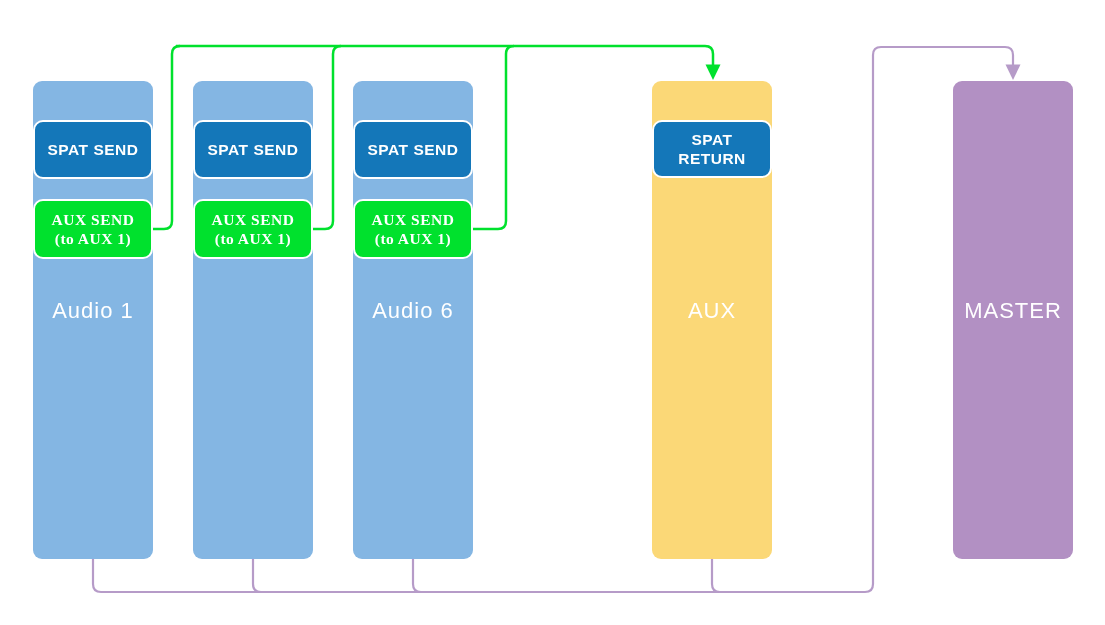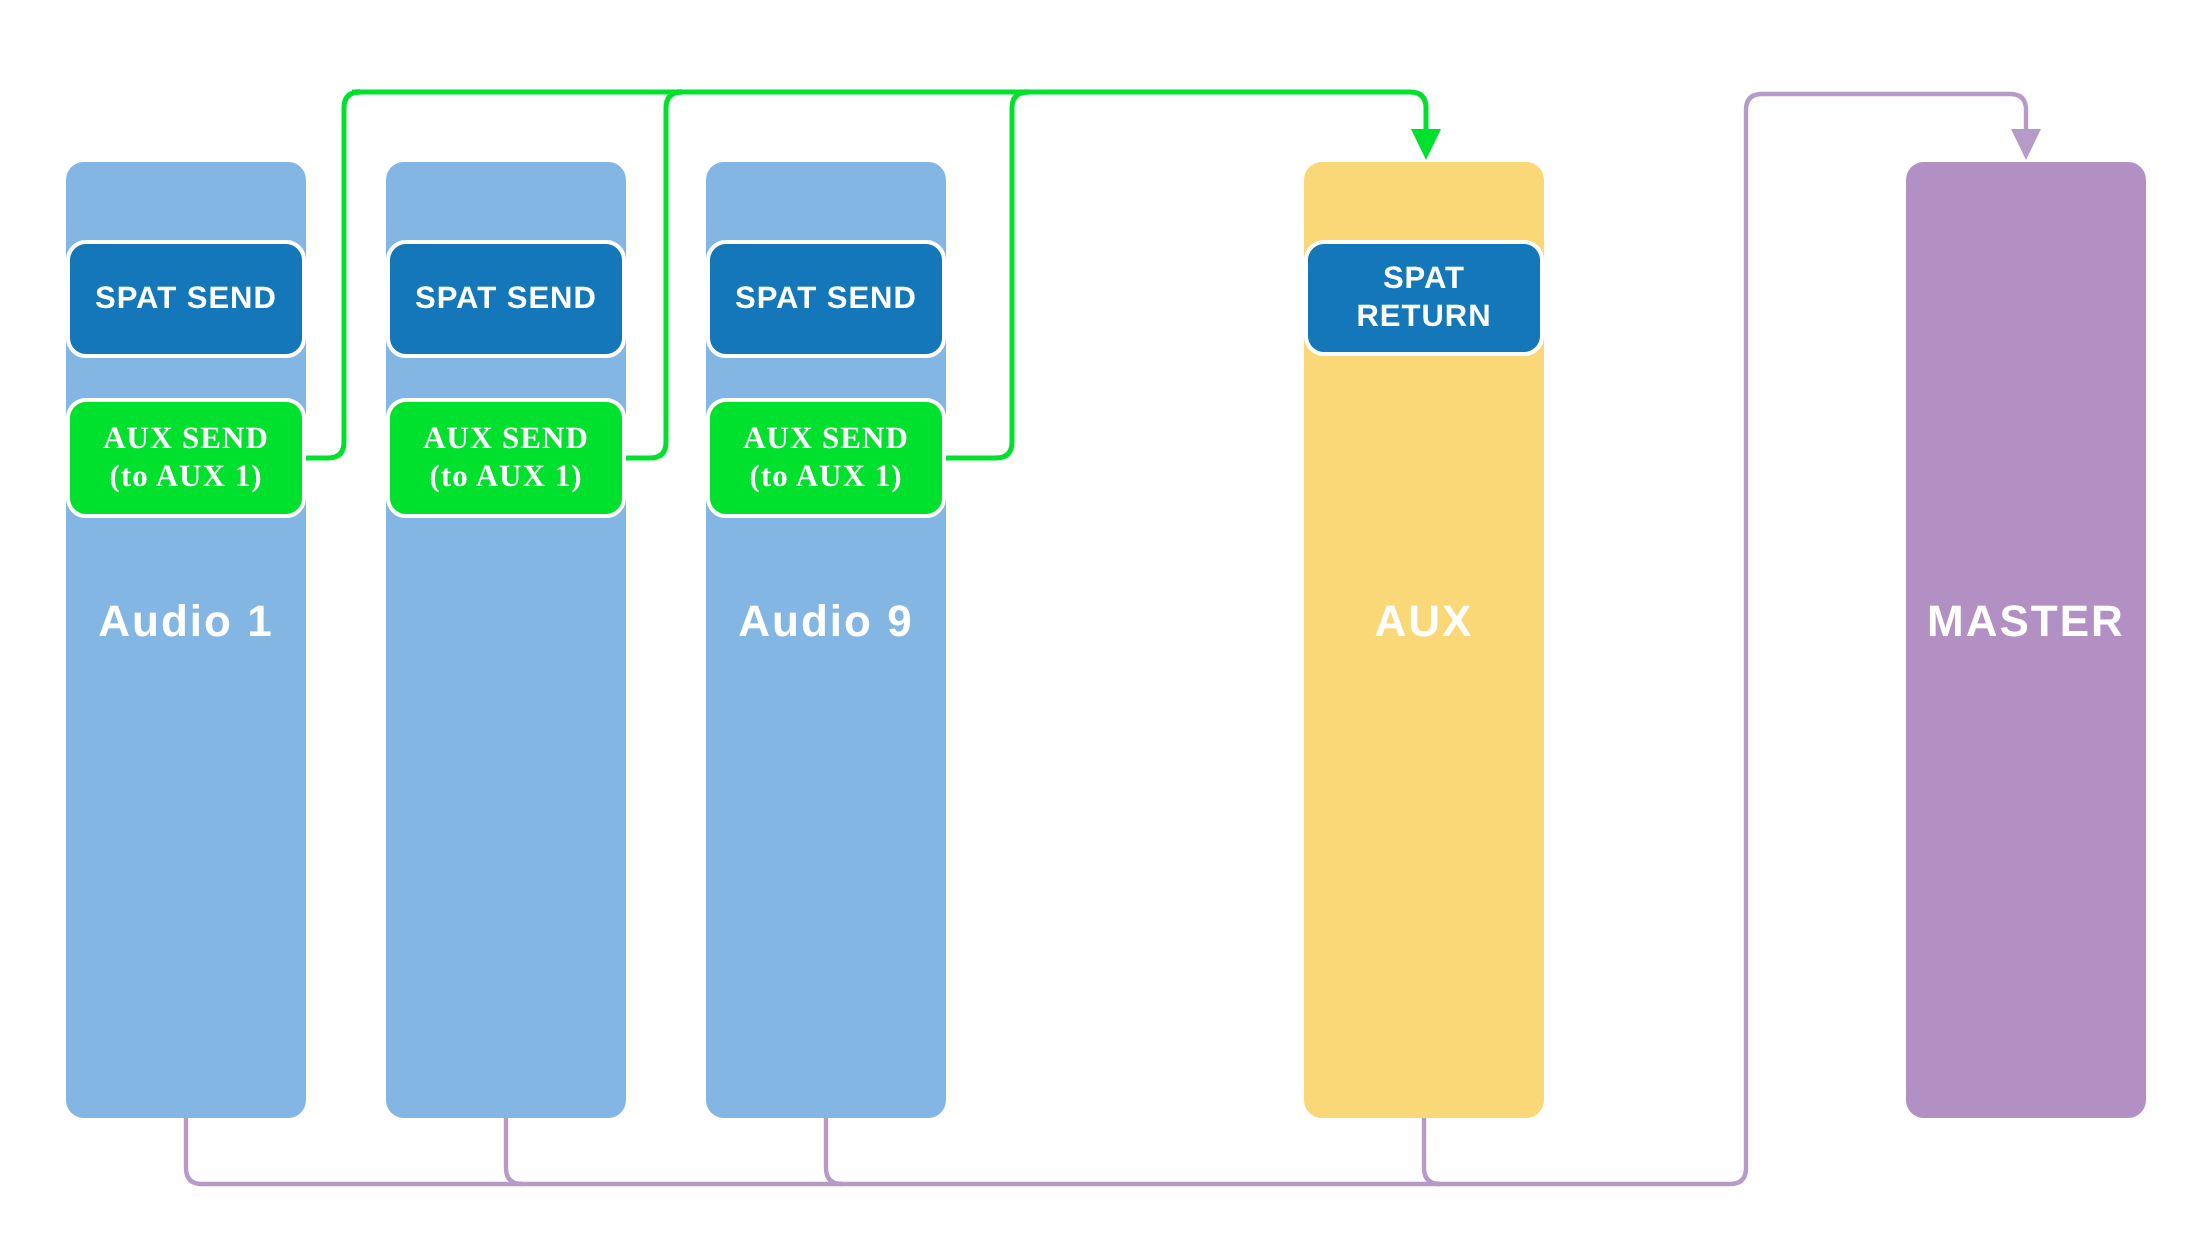--- a/index.html
+++ b/index.html
@@ -68,21 +68,21 @@
   .badge.green-badge{top:118px;height:60px;background:var(--badge-green);font-family:Liberation Serif, serif;}
   .badge.return{top:39px;height:58px;background:var(--badge-blue);}
   .track-label{
     position:absolute;
     top:217px;
     left:0;right:0;
     line-height:26px;
     text-align:center;
     color:var(--label-text);
     font-size:22px;
-    font-weight:bold;
+    font-weight:normal;
     letter-spacing:1px;
   }
 </style>
 </head>
 <body>
 
 <div class="canvas">
 
   <svg class="wires" viewBox="0 0 1105 625" aria-hidden="true">
 
@@ -121,21 +121,21 @@
   </div>
 
   <div class="track audio" style="left:353px">
     <div class="badge blue">
       <span>SPAT SEND</span>
     </div>
     <div class="badge green-badge">
       <span>AUX SEND
 (to AUX 1)</span>
     </div>
-    <div class="track-label">Audio 9</div>
+    <div class="track-label">Audio 6</div>
   </div>
 
   <div class="track aux" style="left:652px">
     <div class="badge return">
       <span>SPAT
 RETURN</span>
     </div>
     <div class="track-label">AUX</div>
   </div>
 

